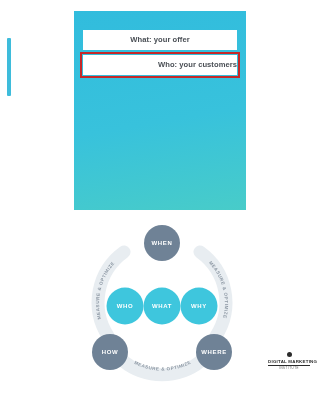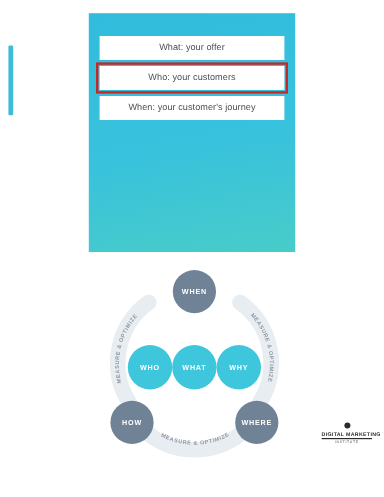--- a/index.html
+++ b/index.html
@@ -30,20 +30,21 @@
   
   .panel {
     position: absolute;
     left: 74px;
     top: 11px;
     width: 172px;
     height: 199px;
     background: linear-gradient(170deg, #31bcdd 0%, #38c2dc 55%, #48ccc9 100%);
     box-sizing: border-box;
     padding: 19px 9px 0 9px;
+    font-weight: bold;
   }
 
   .row {
     position: relative;
     height: 20px;
     margin-bottom: 5px;
     background: #ffffff;
     display: flex;
     align-items: center;
     justify-content: center;
@@ -52,20 +53,21 @@
   .row-label {
     font-size: 7.6px;
     color: #4a4f55;
     letter-spacing: 0.05px;
     white-space: nowrap;
     line-height: 1;
   }
   .row.highlighted {
     outline: 2px solid #c62828;
     outline-offset: 1px;
+    justify-content: flex-end;
   }
 
   
   .diagram {
     position: absolute;
     left: 78px;
     top: 218px;
     width: 168px;
     height: 168px;
   }
@@ -134,23 +136,20 @@
 <div class="panel">
 
   <div class="row">
     <span class="row-label">What: your offer</span>
   </div>
 
   <div class="row highlighted">
     <span class="row-label">Who: your customers</span>
   </div>
 
-  <div class="row">
-    <span class="row-label">When: your customer's journey</span>
-  </div>
 
 
 
 
 
 </div>
 
 <div class="diagram">
   <svg viewBox="0 0 168 168" xmlns="http://www.w3.org/2000/svg">
     <defs>

